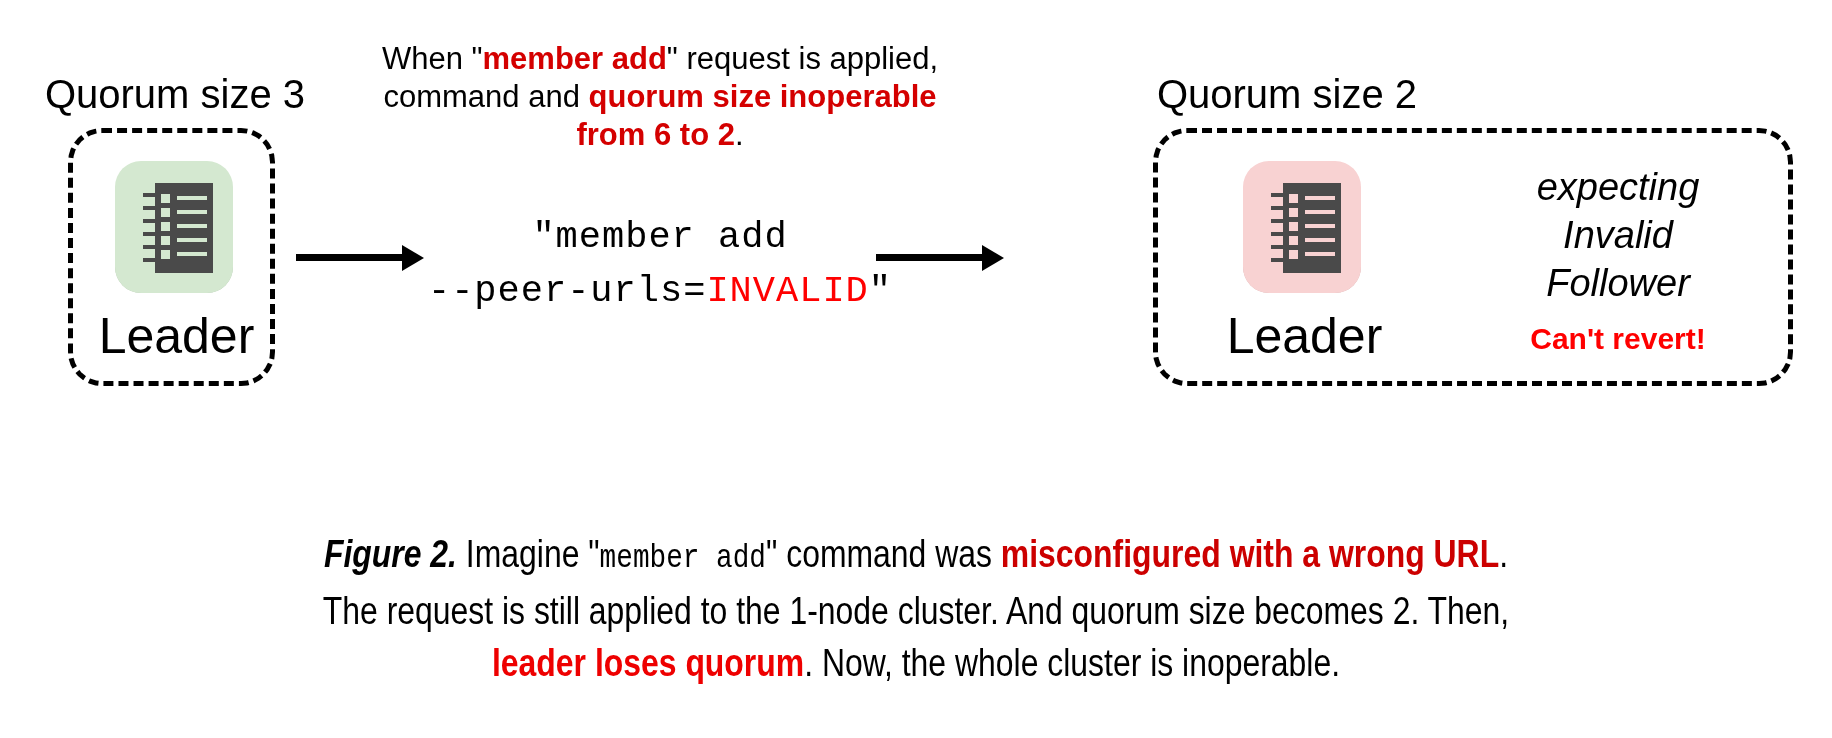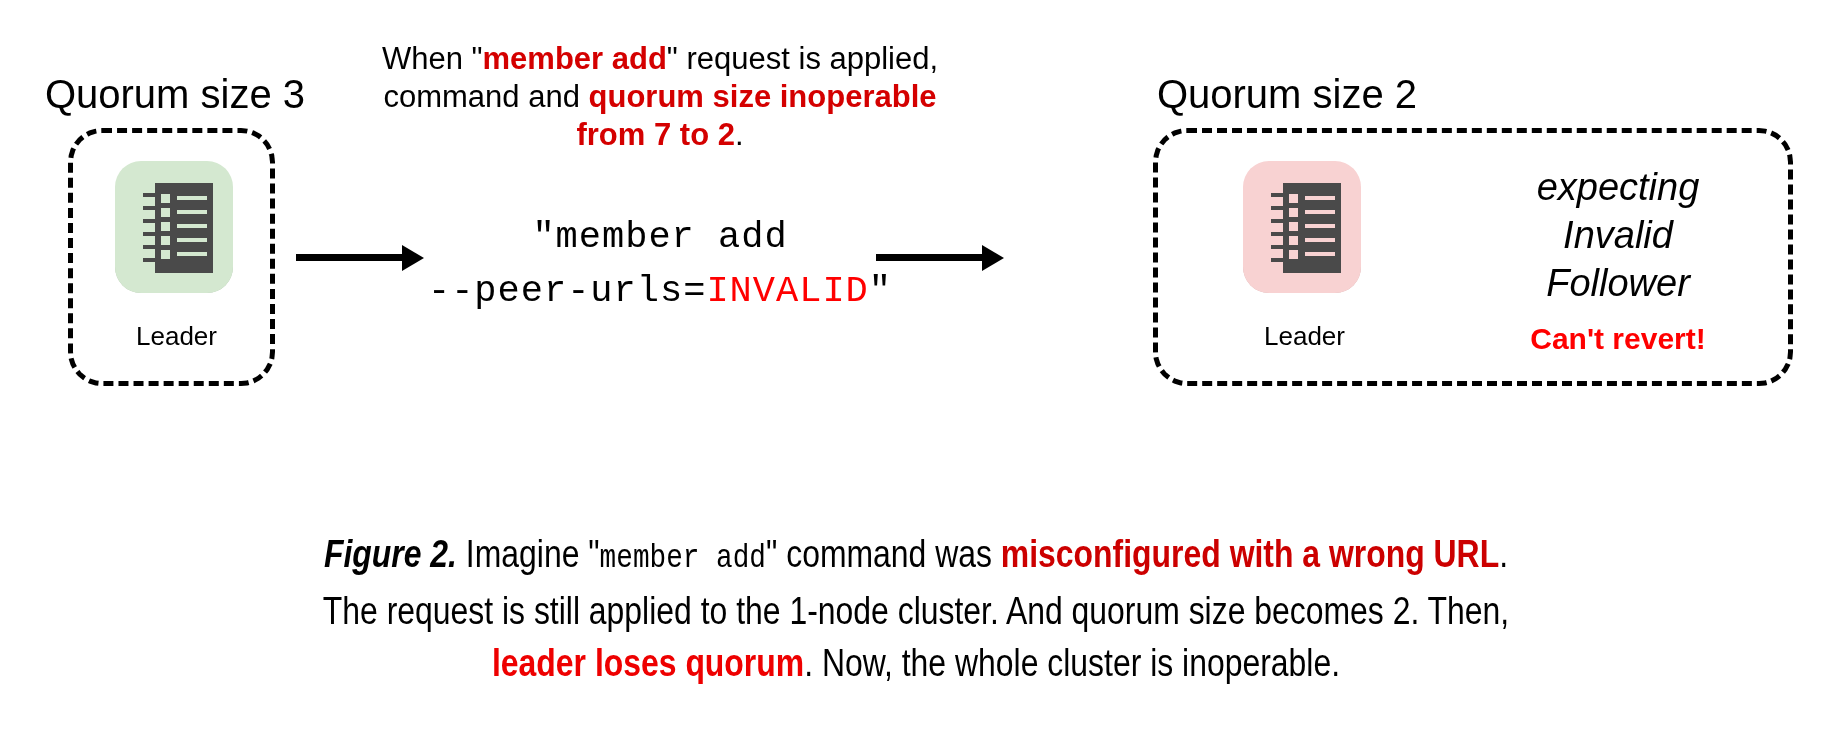--- a/index.html
+++ b/index.html
@@ -94,21 +94,21 @@
   .icon-green .plate { background: #d4e8d0; }
   .icon-green .plate-shadow { background: #d4e8d0; }
   .icon-green .led, .icon-green .bar { background: #d4e8d0; }
   
   .icon-red .plate { background: #f8d2d2; }
   .icon-red .plate-shadow { background: #f8d2d2; }
   .icon-red .led, .icon-red .bar { background: #f8d2d2; }
 
   .node-label {
     font-family: "Liberation Sans", sans-serif;
-    font-size: 26px;
+    font-size: 50px;
     line-height: 42px;
     text-align: center;
     color: #000;
     white-space: nowrap;
   }
 
   
   .arrow {
     position: absolute;
     height: 30px;
@@ -229,21 +229,21 @@
   </div>
 
   <div class="abs annotation" style="left:360px; top:40px; width:600px;">
     <div>
       <span>When "</span><b>member add</b><span>" request is applied,</span>
     </div>
     <div>
       <span>command and </span><b>quorum size inoperable</b>
     </div>
     <div>
-      <b>from 7 to 2</b><span>.</span>
+      <b>from 6 to 2</b><span>.</span>
     </div>
   </div>
 
   <div class="abs command" style="left:380px; top:210px; width:560px;">
     <div>"member add</div>
     <div>
       <span>--peer-urls=</span><span class="invalid">INVALID</span><span>"</span>
     </div>
   </div>
 

